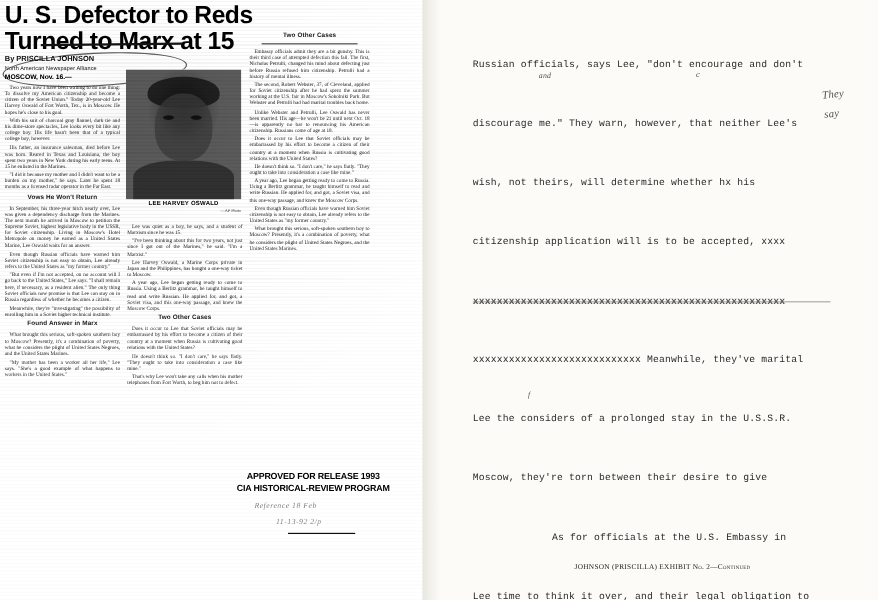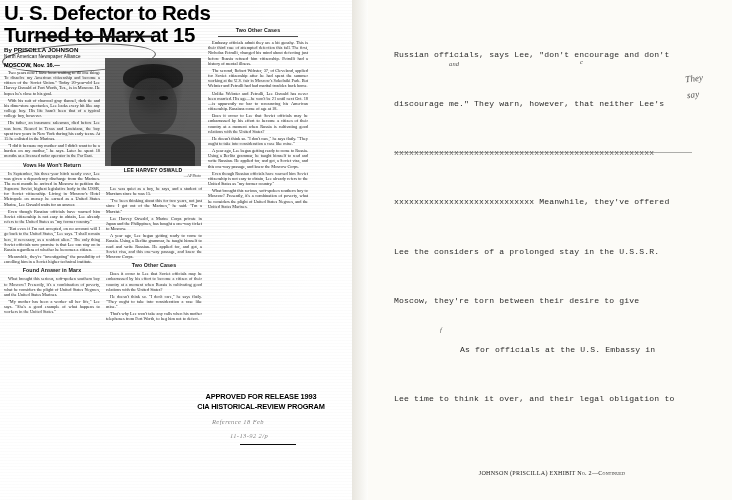--- a/index.html
+++ b/index.html
@@ -83,21 +83,21 @@
 
   
   .ts{position:absolute;left:368px;top:0;width:364px;height:500px;
       background:#fcfbf7;}
   .ts .body{position:absolute;left:26px;top:14px;width:316px;
       font-family:"Liberation Mono",monospace;font-size:8.1px;
       line-height:16.4px;color:#2b2b2b;white-space:pre-wrap;
       letter-spacing:.15px;}
   .ts .line{position:relative;}
   .indent{display:inline-block;width:66px;}
-  .xout{color:#3a3a3a;opacity:.85;}
+  .xout{color:#3a3a3a;opacity:.85;font-weight:bold;}
   .hand{position:absolute;font-family:"Liberation Serif",serif;
         font-style:italic;color:#1f1f1f;opacity:.8;}
   .h-they{left:292px;top:56px;font-size:9px;transform:rotate(-6deg);}
   .h-and{left:55px;top:42px;font-size:6.5px;}
   .h-c{left:186px;top:40px;font-size:7px;}
   .h-f{left:46px;top:308px;font-size:6.5px;}
   .strikerow{position:relative;}
   .strikerow:before{content:"";position:absolute;left:0;right:18px;top:7px;
         height:1px;background:#444;opacity:.5;}
   .footer{position:absolute;left:26px;top:470px;width:316px;text-align:center;
@@ -186,22 +186,24 @@
       <div class="rule"></div>
     </div>
   </div>
 
   <div class="edge"></div>
 
   <div class="ts">
     <div class="body">
       <div class="line">Russian officials, says Lee, "don't encourage and don't</div>
       <div class="line">discourage me." They warn, however, that neither Lee's</div>
+      <div class="line">wish, not theirs, will determine whether hx his</div>
+      <div class="line">citizenship application will is to be accepted, xxxx</div>
       <div class="line xout strikerow">xxxxxxxxxxxxxxxxxxxxxxxxxxxxxxxxxxxxxxxxxxxxxxxxxxxx</div>
-      <div class="line">xxxxxxxxxxxxxxxxxxxxxxxxxxxx Meanwhile, they've offered</div>
+      <div class="line">xxxxxxxxxxxxxxxxxxxxxxxxxxxx Meanwhile, they've marital</div>
       <div class="line">Lee the considers of a prolonged stay in the U.S.S.R.</div>
       <div class="line">Moscow, they're torn between their desire to give</div>
       <div class="line"><span class="indent"></span><span>As for officials at the U.S. Embassy in</span></div>
       <div class="line">Lee time to think it over, and their legal obligation to</div>
       
       
       
       
       
       

